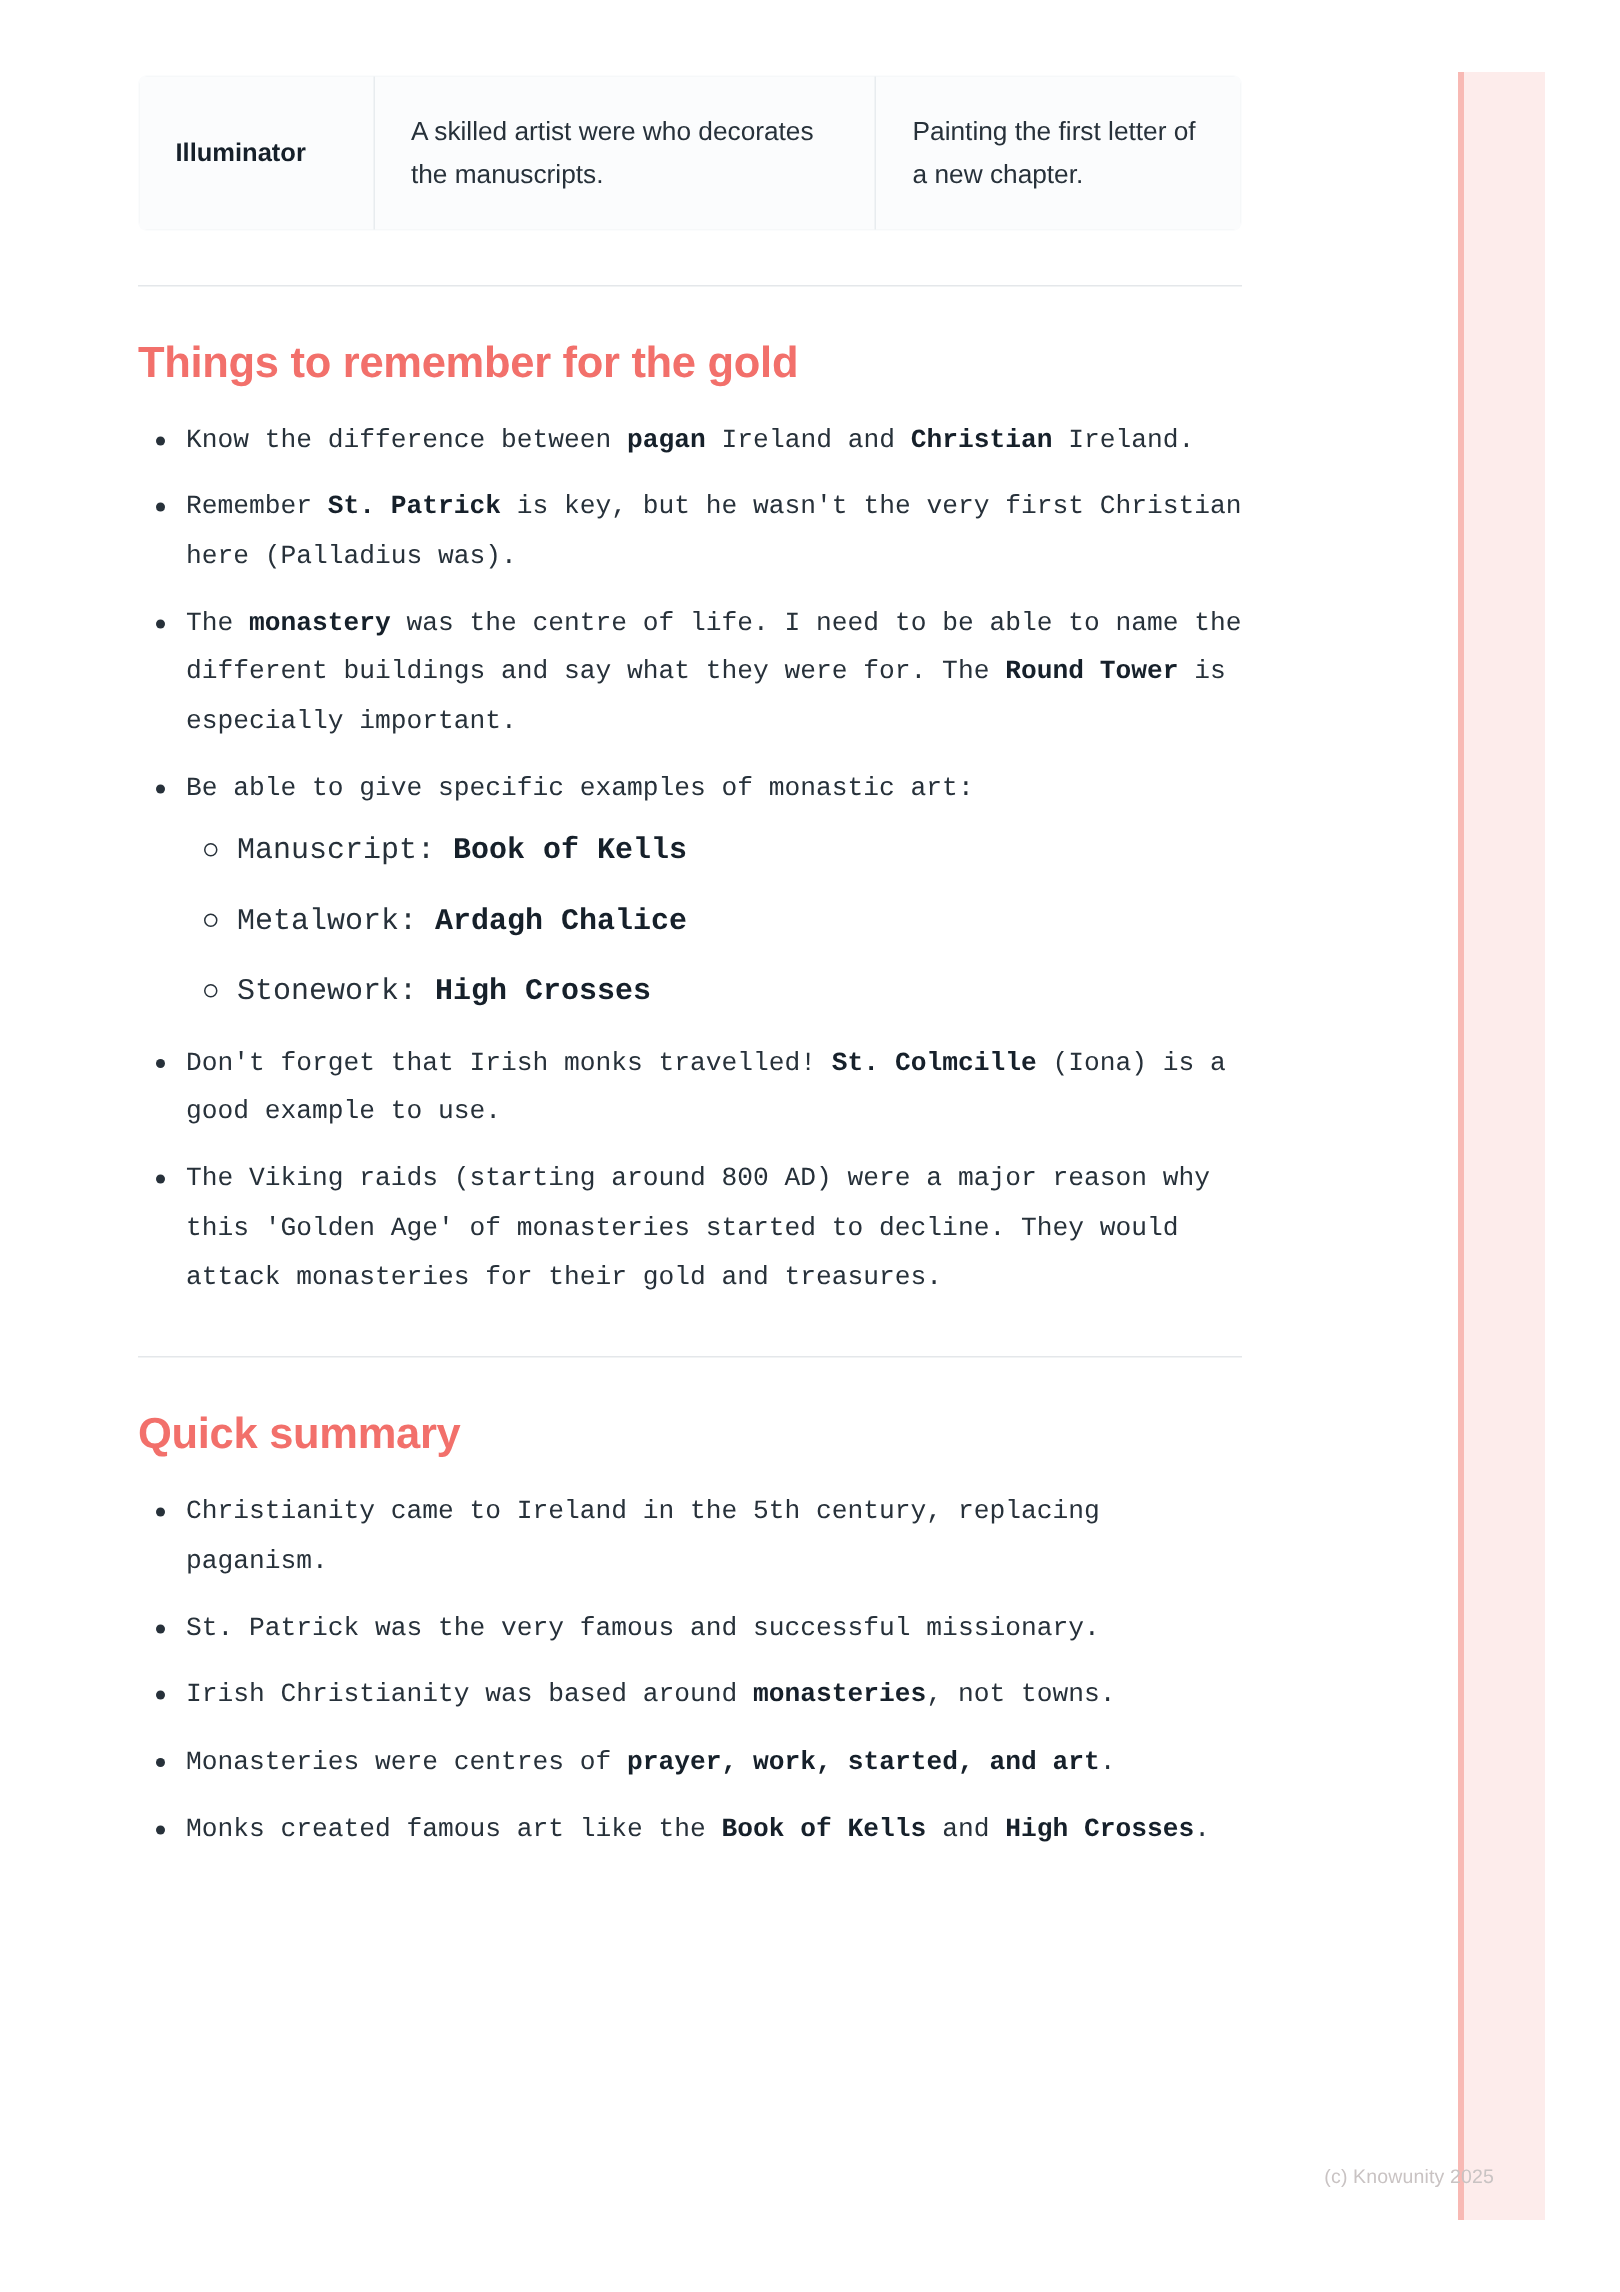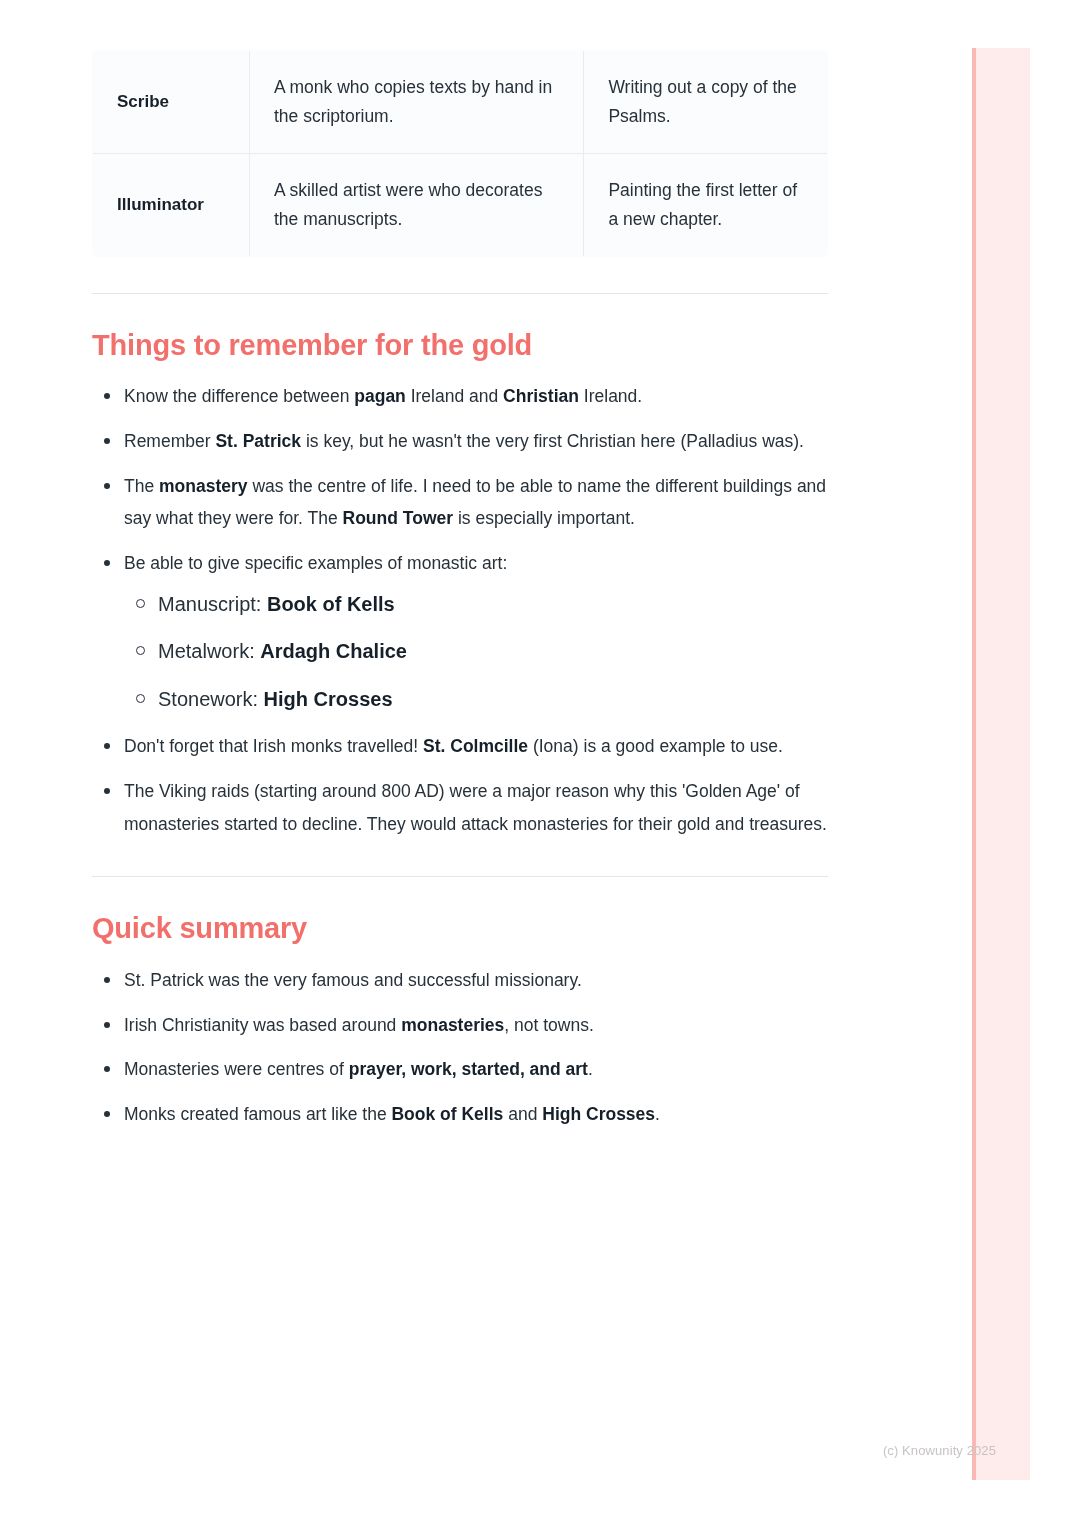--- a/index.html
+++ b/index.html
@@ -85,20 +85,21 @@
     margin: 34px 0 18px 0;
     font-weight: bold;
     letter-spacing: -0.2px;
   }
 
   
   ul.bullets {
     list-style: none;
     margin: 0;
     padding: 0;
+    font-family: Liberation Mono, monospace;
   }
   ul.bullets > li {
     position: relative;
     padding-left: 32px;
     margin-bottom: 12px;
     font-size: 17.5px;
     line-height: 1.87;
     color: #27313a;
   }
   ul.bullets > li::before {
@@ -149,25 +150,20 @@
 </head>
 <body>
 
 <div class="edge-band"></div>
 <div class="edge-band-line"></div>
 
 <div class="page">
 
   <table class="term-table">
     <tbody>
-      <tr>
-        <td class="term">Scribe</td>
-        <td class="def">A monk who copies texts by hand in the scriptorium.</td>
-        <td class="ex">Writing out a copy of the Psalms.</td>
-      </tr>
       <tr>
         <td class="term">Illuminator</td>
         <td class="def">A skilled artist were who decorates the manuscripts.</td>
         <td class="ex">Painting the first letter of a new chapter.</td>
       </tr>
     </tbody>
   </table>
 
   <div class="rule"></div>
 
@@ -187,20 +183,21 @@
     </li>
     <li><span>Don't forget that Irish monks travelled! <b>St. Colmcille</b> (Iona) is a good example to use.</span></li>
     <li><span>The Viking raids (starting around 800 AD) were a major reason why this 'Golden Age' of monasteries started to decline. They would attack monasteries for their gold and treasures.</span></li>
   </ul>
 
   <div class="rule"></div>
 
   <h2 class="section">Quick summary</h2>
 
   <ul class="bullets">
+    <li><span>Christianity came to Ireland in the 5th century, replacing paganism.</span></li>
     <li><span>St. Patrick was the very famous and successful missionary.</span></li>
     <li><span>Irish Christianity was based around <b>monasteries</b>, not towns.</span></li>
     <li><span>Monasteries were centres of <b>prayer, work, started, and art</b>.</span></li>
     <li><span>Monks created famous art like the <b>Book of Kells</b> and <b>High Crosses</b>.</span></li>
   </ul>
 
 </div>
 
 <div class="watermark">(c) Knowunity 2025</div>
 

